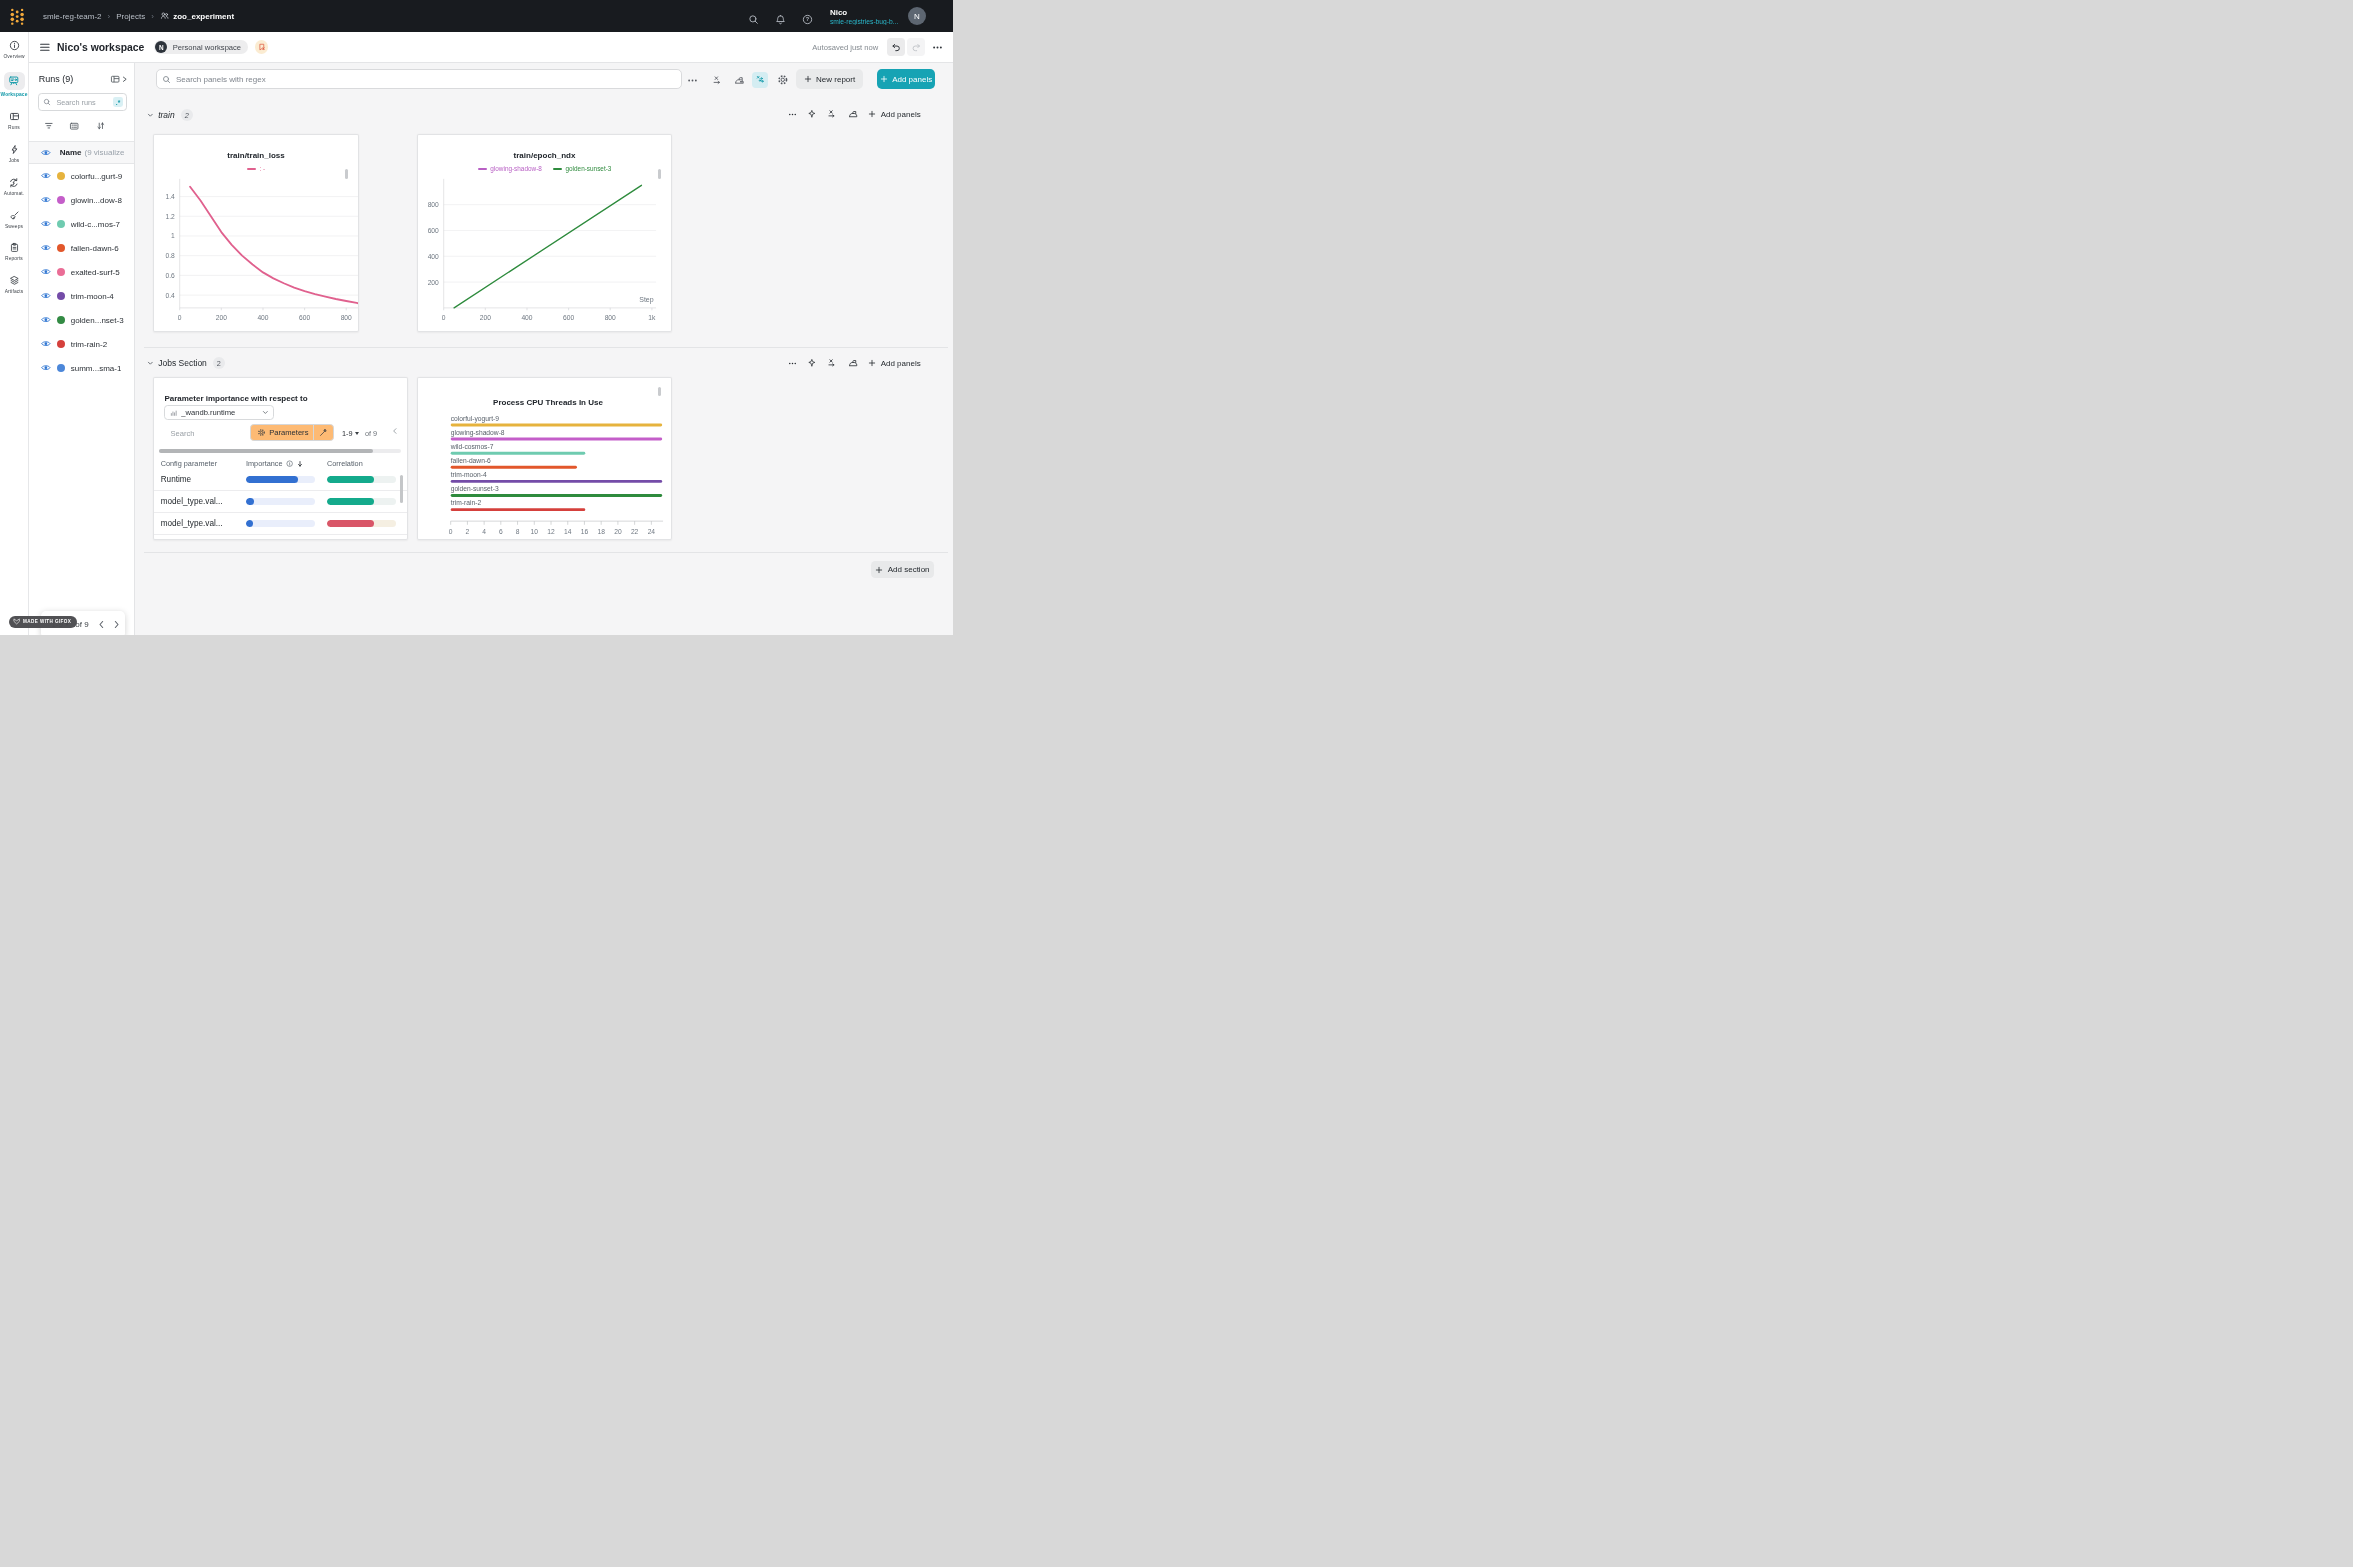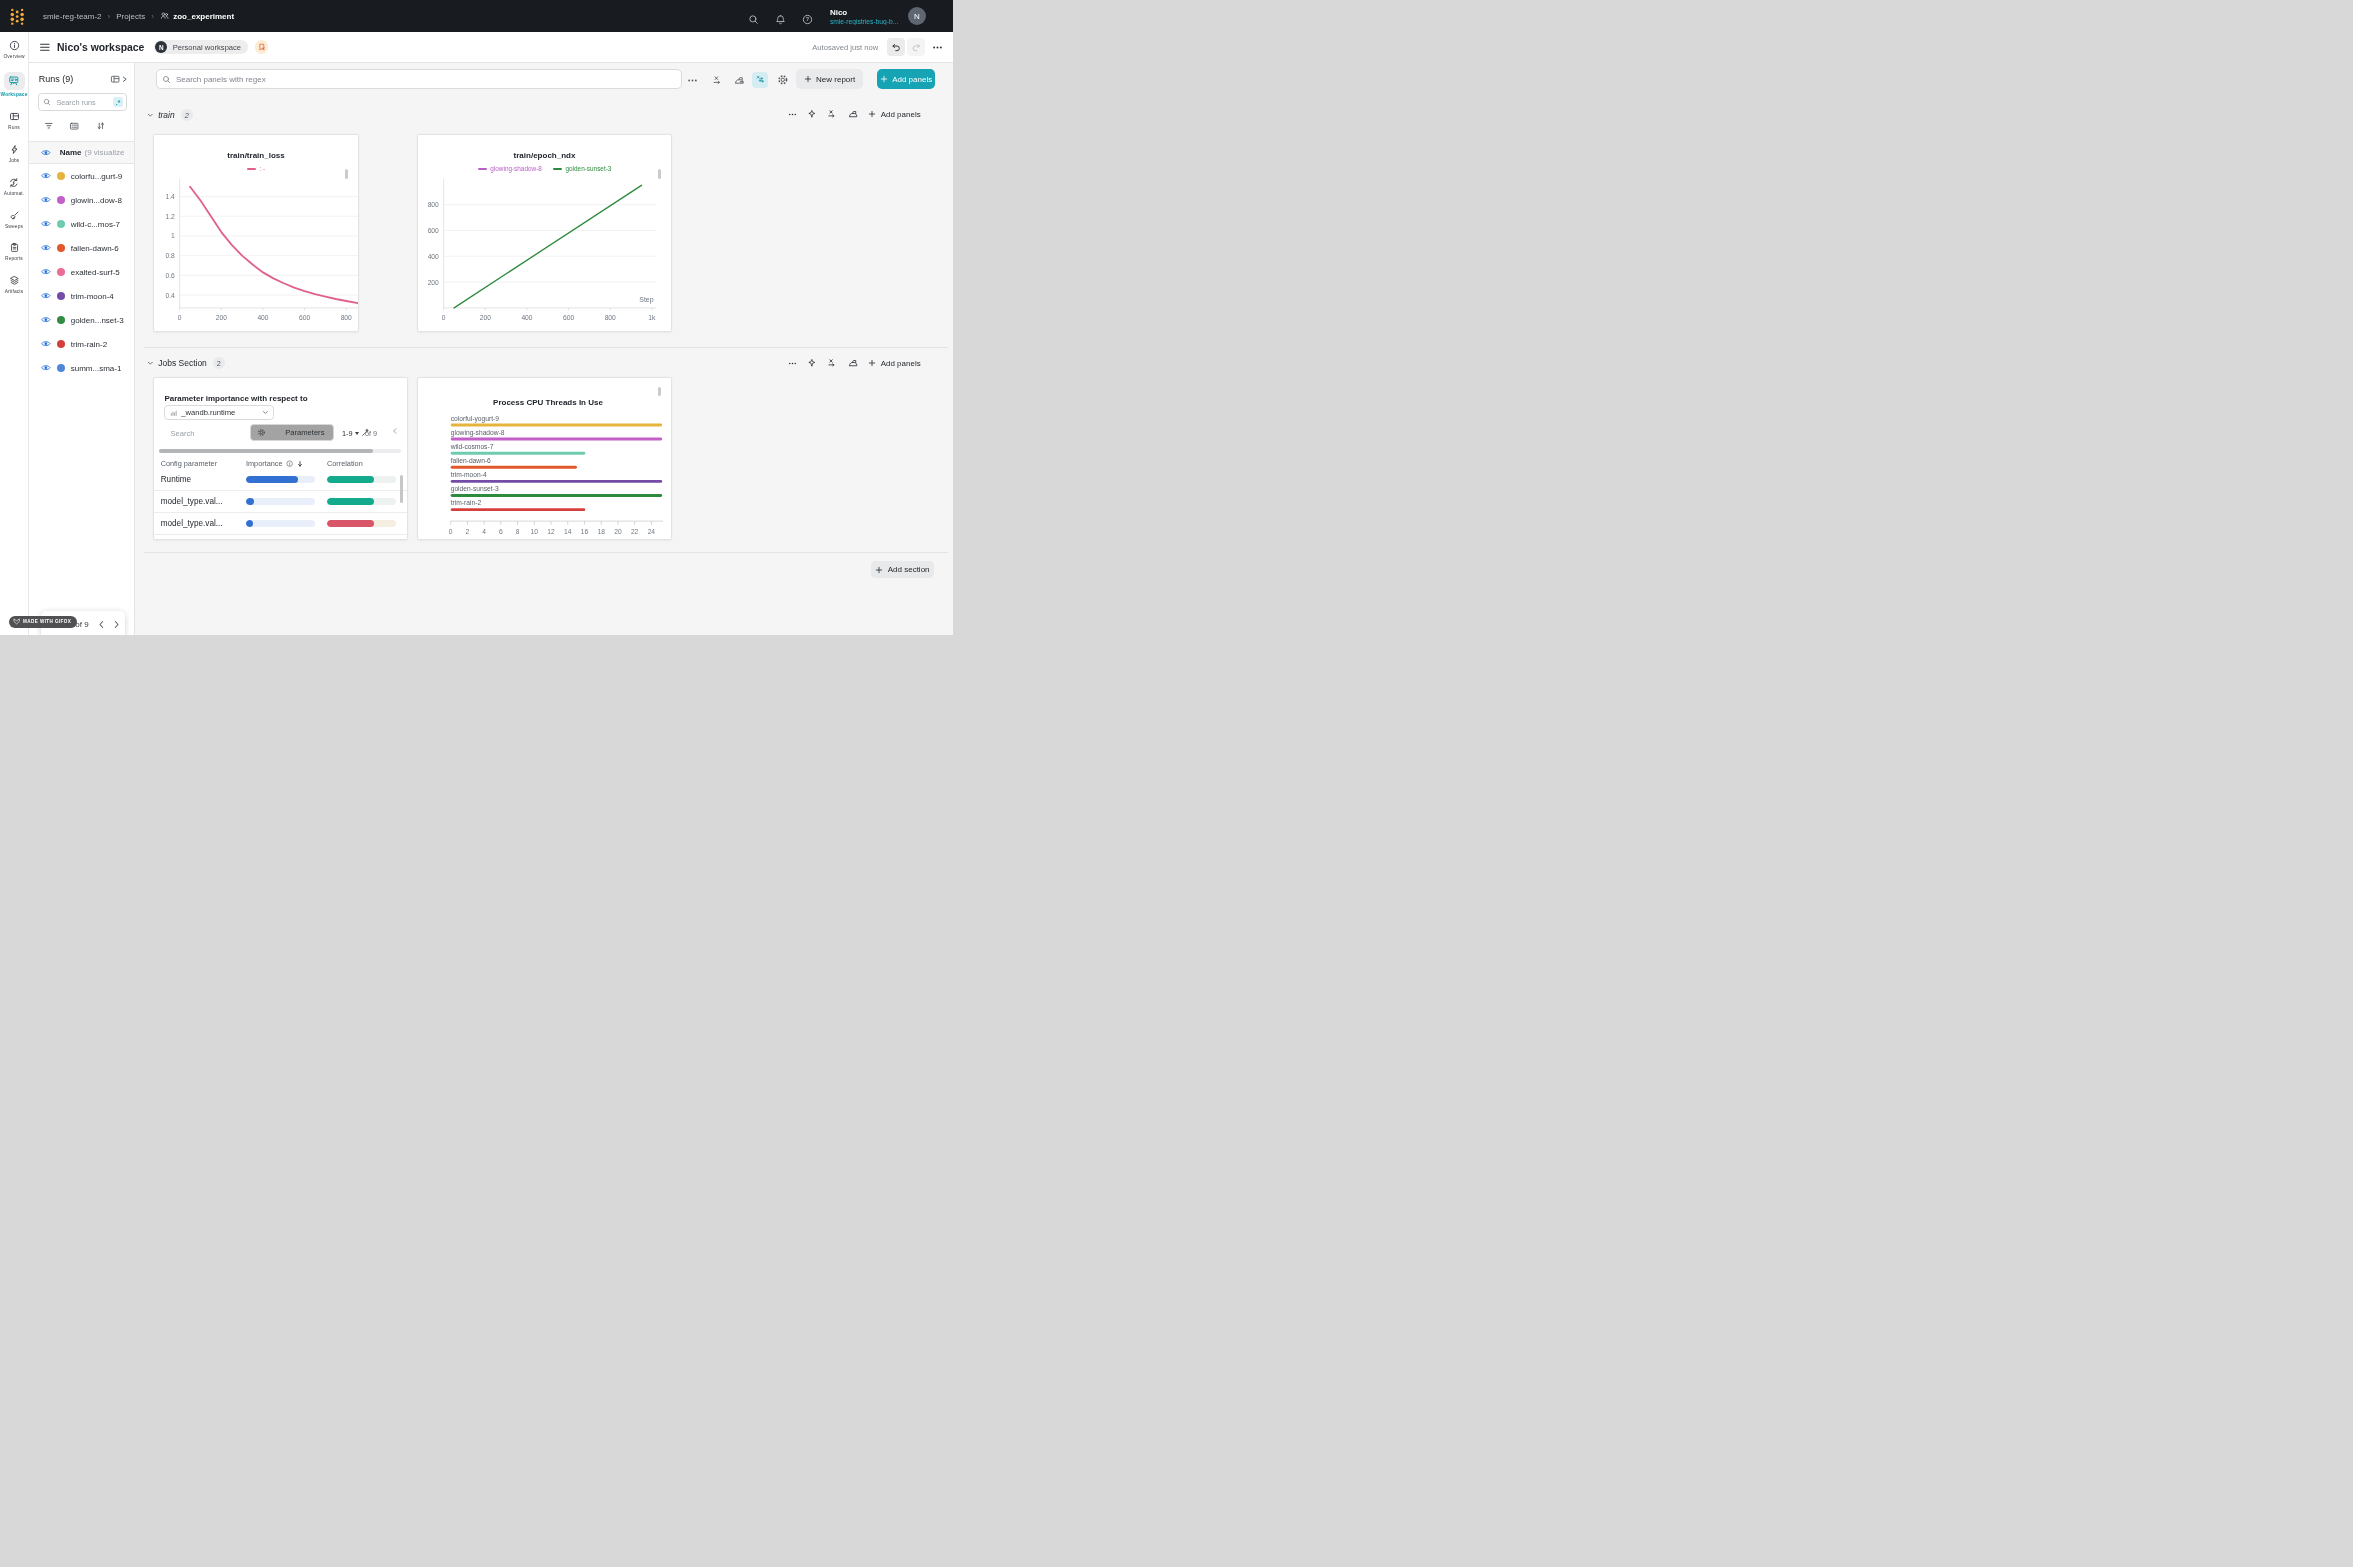--- a/index.html
+++ b/index.html
@@ -88,21 +88,21 @@
   .bar-label{font-size:11px;fill:#586069;}
   .axis-label{font-size:11.5px;fill:#6e7781;}
   .drag-pill{position:absolute;right:9.7px;top:34px;width:3.7px;height:9.7px;border-radius:1.8px;background:#c9cbce;cursor:grab;}
   
   .imp-title{position:absolute;left:10.4px;top:16.4px;font-size:8px;font-weight:bold;color:#23272d;}
   .imp-select{position:absolute;left:10.4px;top:27px;width:110px;height:14.6px;border:0.6px solid #d8dadc;border-radius:3.7px;background:#fff;display:flex;align-items:center;cursor:pointer;box-sizing:border-box;}
   .imp-select .bars{color:#7b8087;margin:0 3.7px 0 4.9px;}
   .imp-select-label{font-size:7.6px;color:#2b3036;}
   .imp-select .chev{margin-left:auto;margin-right:4.9px;color:#5a6067;}
   .imp-search-label{position:absolute;left:16.4px;top:51px;font-size:7.6px;color:#9aa0a6;}
-  .params-group{position:absolute;left:96px;top:46px;width:84px;height:17px;border:0.6px solid #d5d7d9;border-radius:3.7px;background:#a3a3a3;display:flex;align-items:center;box-sizing:border-box;cursor:pointer;gap:16px;}
+  .params-group{position:absolute;left:96px;top:46px;width:84px;height:17px;border:0.6px solid #d5d7d9;border-radius:3.7px;background:#fdba74;display:flex;align-items:center;box-sizing:border-box;cursor:pointer;}
   .params-group .gear{color:#33383e;margin:0 3.7px 0 5.5px;}
   .params-label{font-size:7.6px;color:#2b3036;}
   .params-sep{width:0.6px;height:100%;background:#d5d7d9;margin-left:4.9px;}
   .wand{color:#33383e;margin:0 auto;}
   .imp-pagerange{position:absolute;left:188px;top:51px;font-size:7.3px;color:#2b3036;display:flex;align-items:center;gap:2.4px;}
   .imp-pageof{position:absolute;left:211px;top:51px;font-size:7.3px;color:#6b7178;}
   .imp-chevleft{position:absolute;left:237px;top:49px;color:#9aa0a6;}
   .imp-hscroll{position:absolute;left:4.9px;top:71px;width:242px;height:4.3px;border-radius:2.4px;background:#ececee;}
   .imp-hscroll-thumb{width:214px;height:4.3px;border-radius:2.4px;background:#b3b5b7;}
   .imp-colhead{position:absolute;top:81px;font-size:7.3px;color:#57606a;display:flex;align-items:center;}

